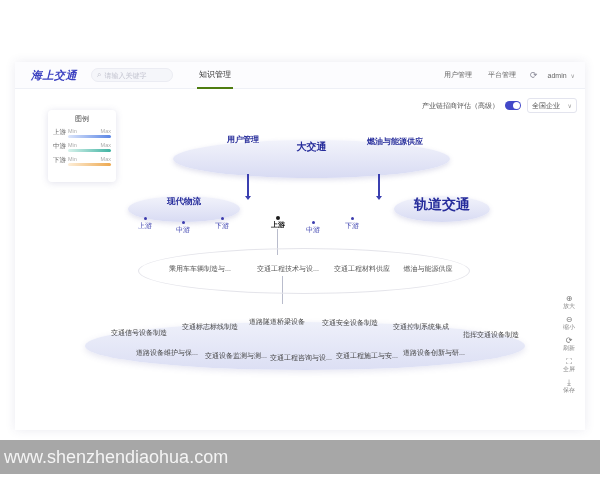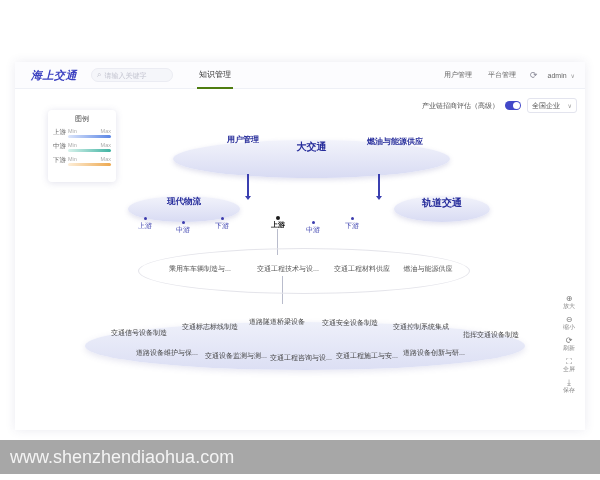--- a/index.html
+++ b/index.html
@@ -4,21 +4,21 @@
 <style>
   * { margin:0; padding:0; box-sizing:border-box; }
   html,body { width:600px; height:480px; overflow:hidden; background:#fff;
     font-family:"Liberation Sans","DejaVu Sans",sans-serif; }
   .stage { position:relative; width:600px; height:480px; background:#fff; }
 
   
   .wm-top { position:absolute; left:446px; top:9px; width:154px; height:29px;
     background:#a7a7a7; color:#fff; font-size:16px; line-height:29px; padding-left:9px; }
   .wm-bottom { position:absolute; left:0; top:440px; width:600px; height:34px;
-    background:#a7a7a7; color:#f4f4f4; font-size:18px; line-height:34px; padding-left:10px; }
+    background:#a7a7a7; color:#f4f4f4; font-size:18px; line-height:34px; padding-left:4px; }
 
   
   .app { position:absolute; left:15px; top:62px; width:570px; height:368px;
     background:#fff; box-shadow:0 0 10px rgba(60,60,120,.10); }
 
   
   .navbar { position:absolute; left:0; top:0; width:100%; height:27px;
     background:#fcfcfe; border-bottom:1px solid #eef0f6; display:flex; align-items:center; padding:0 10px; }
   .logo { font-size:11px; font-weight:bold; font-style:italic; color:#3a3fc0; letter-spacing:.5px; margin-left:6px; }
   .search { margin-left:14px; width:82px; height:14px; background:#f5f6fa; border:1px solid #ebecf3;
@@ -167,21 +167,21 @@
 
     <div class="arrow-line" style="left:232px;top:112px;height:22px;"></div>
     <div class="arrow-head" style="left:230px;top:134px;"></div>
     <div class="arrow-line" style="left:363px;top:112px;height:22px;"></div>
     <div class="arrow-head" style="left:361px;top:134px;"></div>
 
     <div class="ellipse" style="left:113px;top:134px;width:112px;height:26px;">
       <span class="nlabel" style="font-size:8.5px;">现代物流</span>
     </div>
     <div class="ellipse" style="left:379px;top:134px;width:96px;height:26px;">
-      <span class="nlabel" style="font-size:10px;">轨道交通</span>
+      <span class="nlabel" style="font-size:14px;">轨道交通</span>
     </div>
 
     <div class="dot" style="left:129px;top:155px;"></div>
     <div class="stream-label" style="left:130px;top:159px;">上游</div>
     <div class="dot" style="left:167px;top:159px;"></div>
     <div class="stream-label" style="left:168px;top:163px;">中游</div>
     <div class="dot" style="left:206px;top:155px;"></div>
     <div class="stream-label" style="left:207px;top:159px;">下游</div>
 
     <div class="dot black" style="left:261px;top:154px;"></div>

